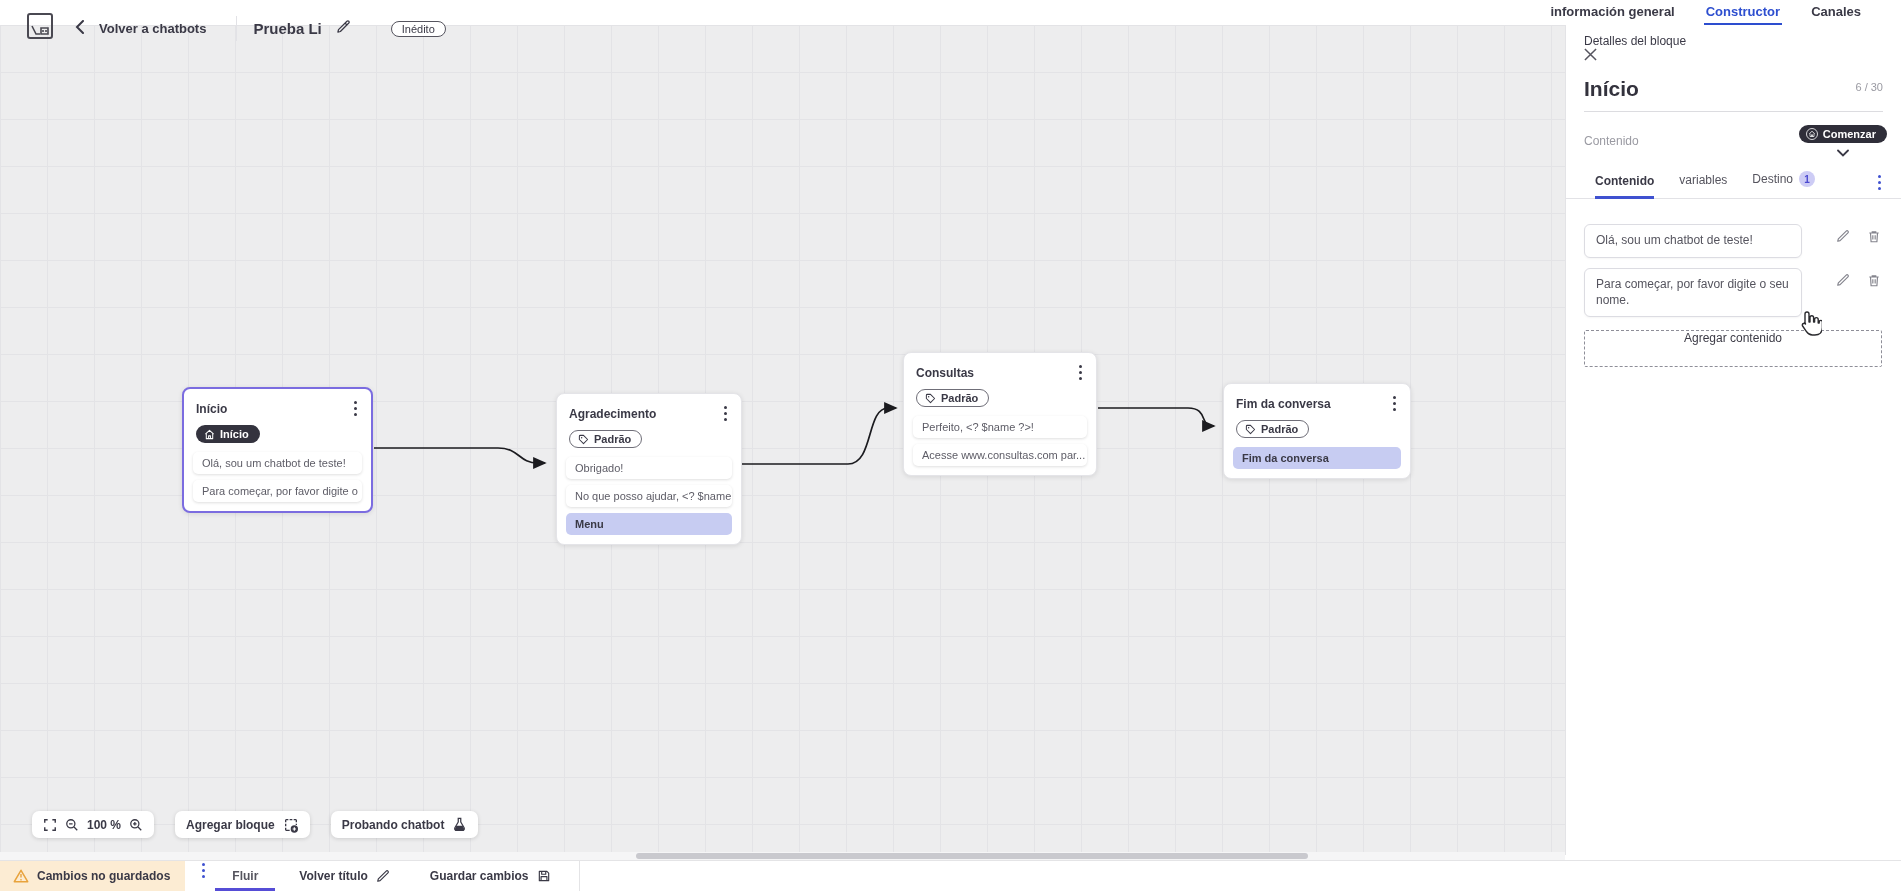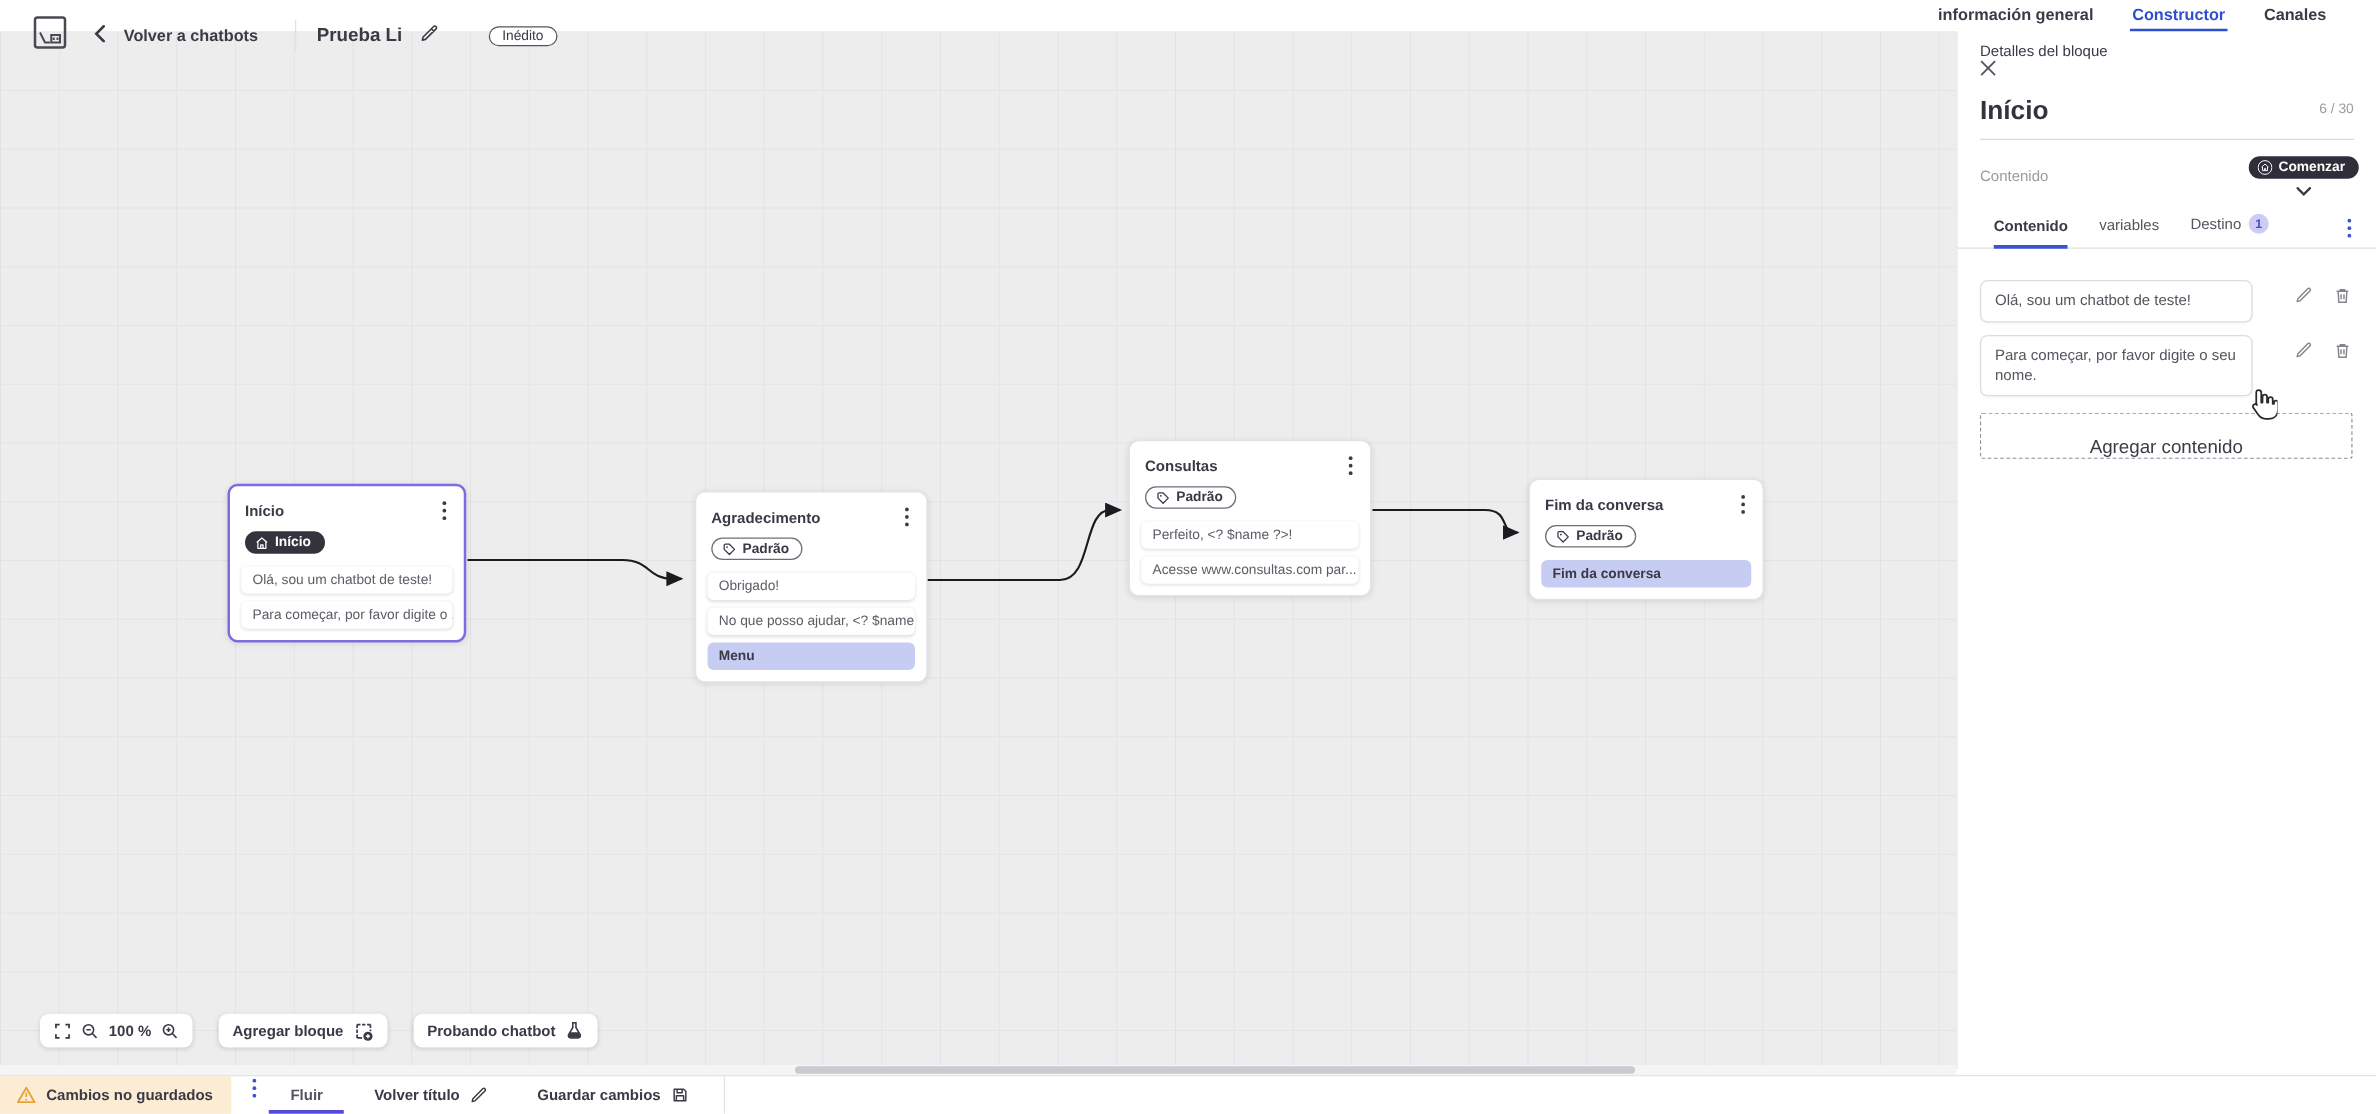--- a/index.html
+++ b/index.html
@@ -81,21 +81,21 @@
   .tab-badge { width:16px; height:16px; border-radius:50%; background:#cdccf5; color:#4b49cf;
     font-size:10px; font-weight:bold; display:flex; align-items:center; justify-content:center; }
   .panel-tabs .dots { margin-left:auto; margin-bottom:6px; }
   .panel-content { padding:25px 20px 0 18px; position:relative; }
   .content-row { display:flex; align-items:flex-start; margin-bottom:10px; }
   .content-card { width:218px; background:#fff; border:1px solid #dcdce2; border-radius:6px;
     padding:8px 11px; font-size:12px; color:#55545e; line-height:1.32; box-shadow:0 1px 2px rgba(0,0,0,.04); }
   .content-icons { display:flex; gap:17px; margin-left:auto; padding-top:5px; color:#84848d; }
   .content-icons svg { cursor:pointer; }
   .add-content { margin-top:13px; width:298px; height:37px; border:1px dashed #8e8e98; border-radius:2px;
-    display:flex; align-items:flex-end; justify-content:center; font-size:15px; color:#3c3b46; cursor:pointer; }
+    display:flex; align-items:flex-start; justify-content:center; font-size:12px; color:#3c3b46; cursor:pointer; }
   .cursor-hand { position:absolute; left:232px; top:110px; pointer-events:none; }
 
   
   .bottombar { position:absolute; left:0; top:860px; width:1901px; height:31px; background:#fff;
     border-top:1px solid #e4e4e6; display:flex; align-items:stretch; z-index:40; }
   .unsaved { display:flex; align-items:center; gap:8px; background:#fcecd3; padding:0 15px 0 13px;
     font-size:12px; font-weight:bold; color:#3a3946; }
   .bb-kebab { display:flex; align-items:center; margin-left:13px; }
   .bb-tab { position:relative; display:flex; align-items:center; padding:0 17px; margin-left:6px;
     font-size:12px; font-weight:bold; color:#55545e; cursor:pointer; }

